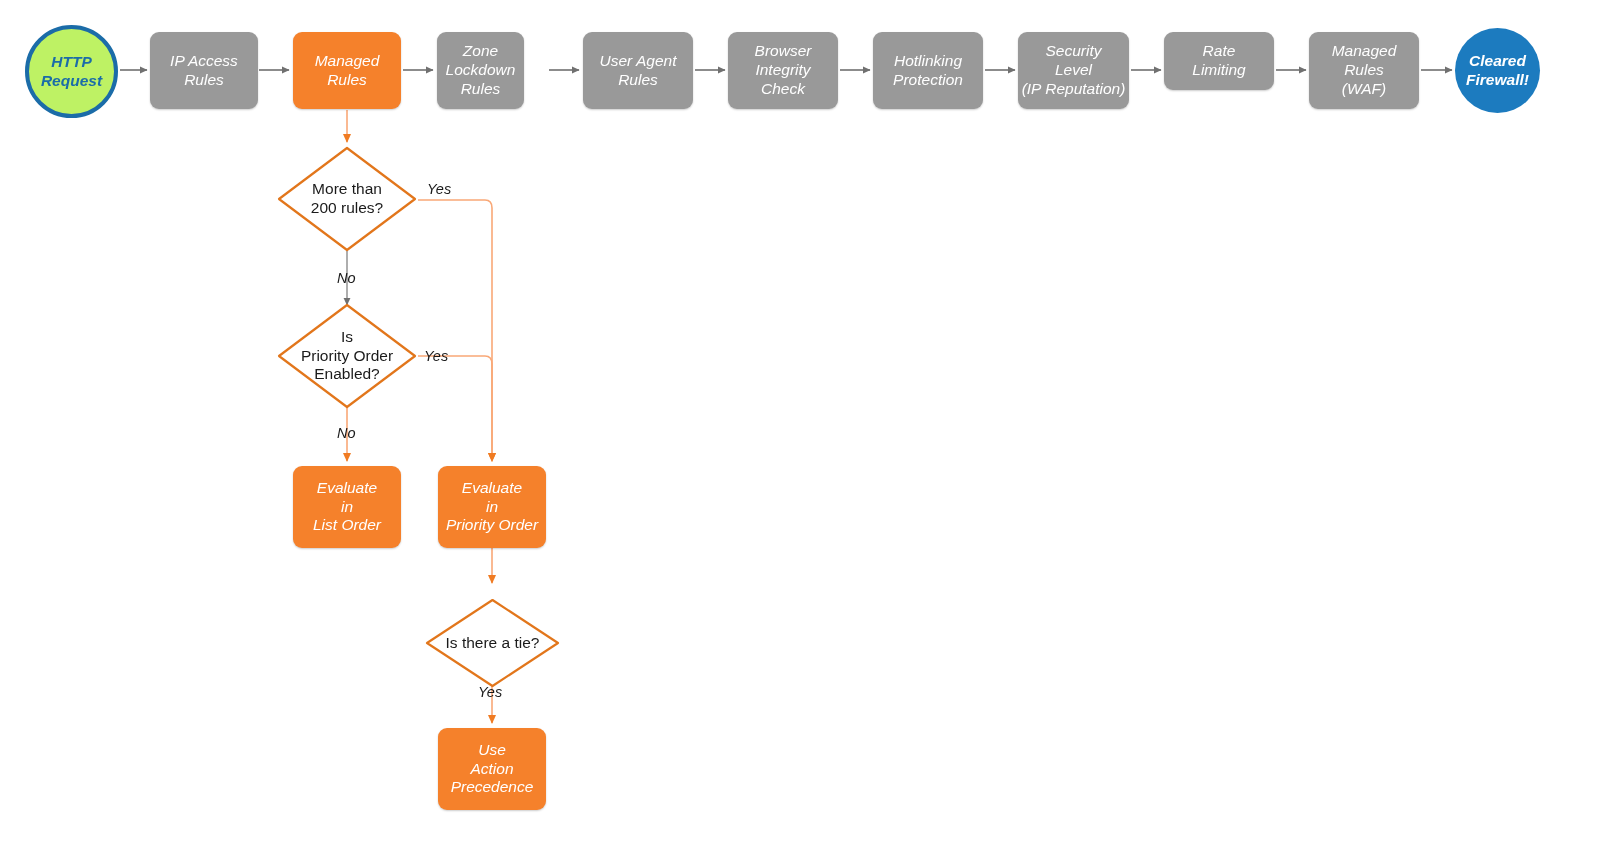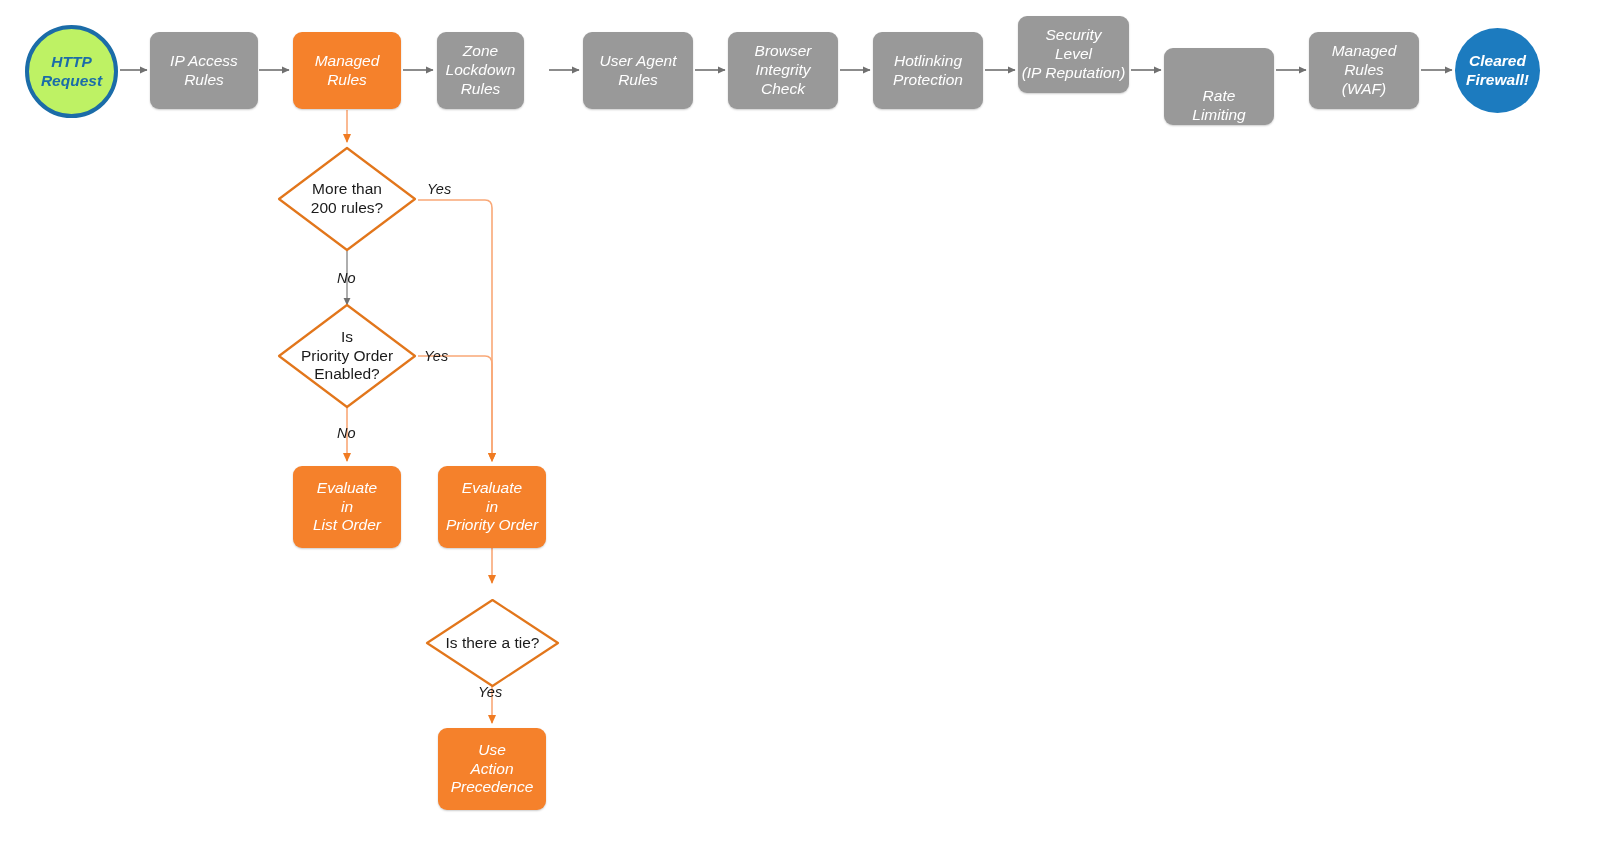--- a/index.html
+++ b/index.html
@@ -167,27 +167,27 @@
     <span style="white-space:pre-line;">Browser
 Integrity
 Check</span>
   </div>
 
   <div class="node process gray" style="left:873px; top:32px; width:110px; height:77px;">
     <span style="white-space:pre-line;">Hotlinking
 Protection</span>
   </div>
 
-  <div class="node process gray" style="left:1018px; top:16px; width:111px; height:77px;">
+  <div class="node process gray" style="left:1018px; top:32px; width:111px; height:77px;">
     <span style="white-space:pre-line;">Security
 Level
 (IP Reputation)</span>
   </div>
 
-  <div class="node process gray" style="left:1164px; top:48px; width:110px; height:77px;align-items:flex-end;">
+  <div class="node process gray" style="left:1164px; top:32px; width:110px; height:58px;">
     <span style="white-space:pre-line;">Rate
 Limiting</span>
   </div>
 
   <div class="node process gray" style="left:1309px; top:32px; width:110px; height:77px;">
     <span style="white-space:pre-line;">Managed
 Rules
 (WAF)</span>
   </div>
 

